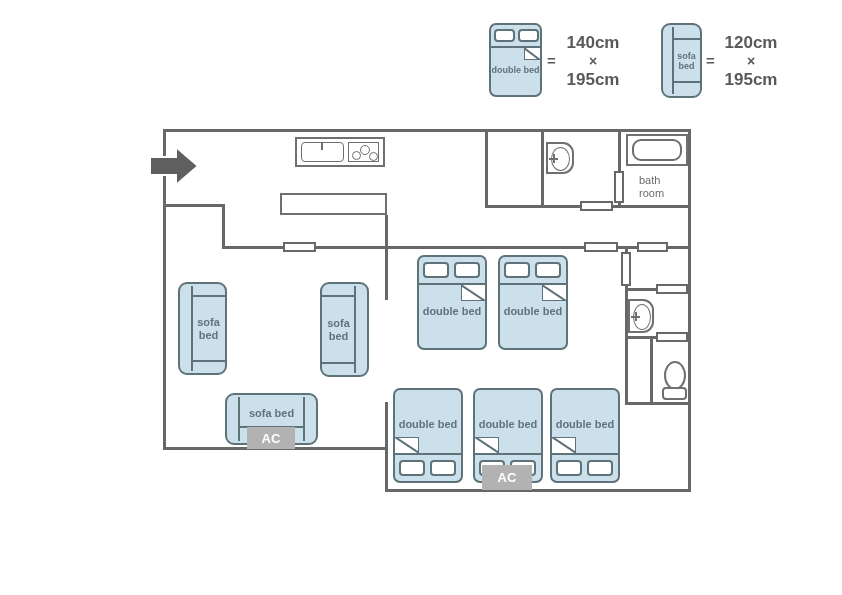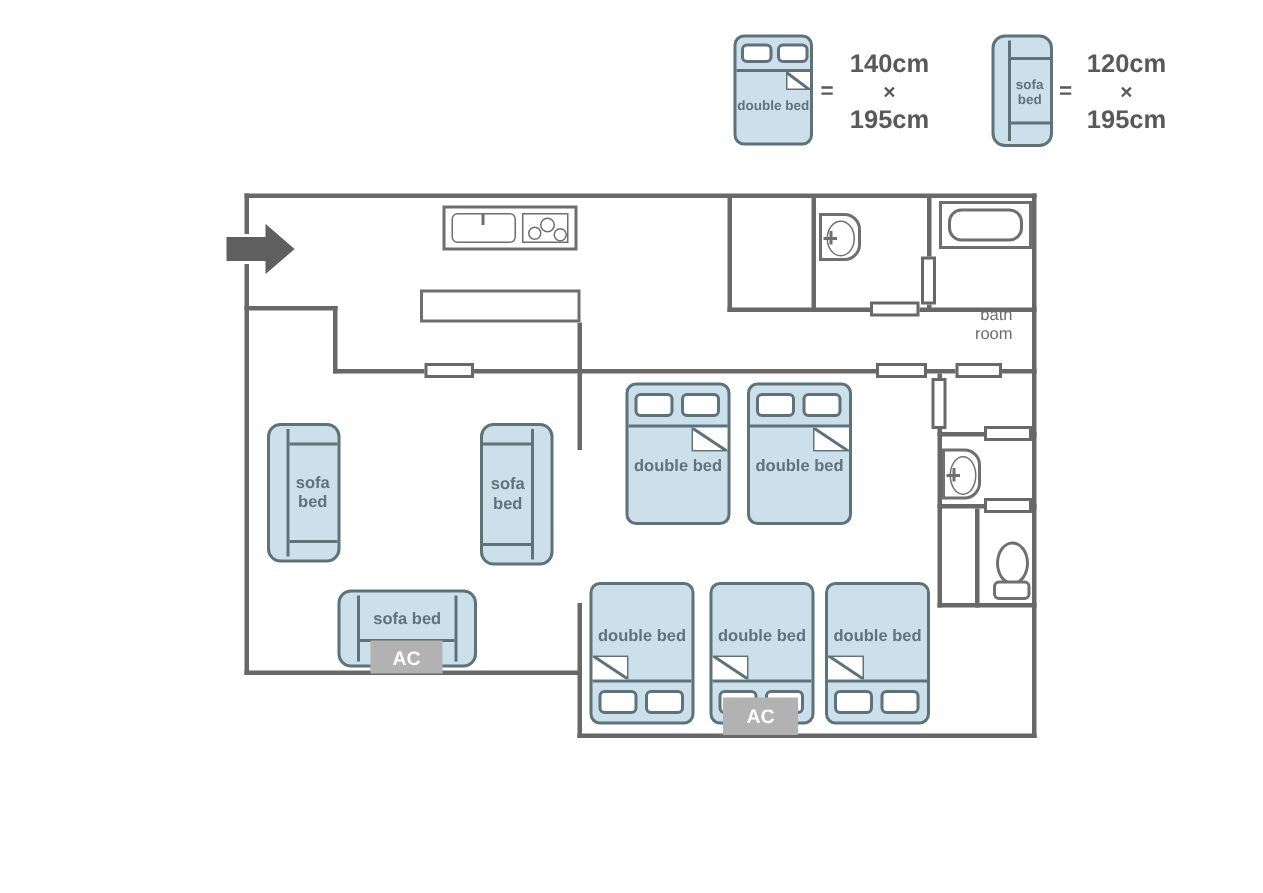--- a/index.html
+++ b/index.html
@@ -50,21 +50,21 @@
     font-weight:bold;font-size:11px;line-height:13px;color:var(--bed_text);}
   
   .ac{position:absolute;background:var(--ac_fill);color:#fff;font-weight:bold;font-size:13px;
     display:flex;align-items:center;justify-content:center;}
   
   .legend-eq{position:absolute;font-weight:bold;font-size:15px;color:var(--dim_text);}
   .dims{position:absolute;width:74px;text-align:center;font-weight:bold;font-size:17px;line-height:19px;color:var(--dim_text);}
   .dims .times{font-size:14px;line-height:18px;}
   .mini-label{font-size:9px;line-height:10px;}
   
-  .room-label{position:absolute;color:#6c6c6c;font-size:11px;line-height:13px;text-align:right;margin-top:30px;}
+  .room-label{position:absolute;color:#6c6c6c;font-size:11px;line-height:13px;text-align:left;}
   
   .footer{position:absolute;left:100px;top:506px;font-weight:bold;font-size:27px;color:var(--footer_text);}
   .footer sup{font-size:13px;vertical-align:super;}
   .footer .cap{margin-left:26px;}
 </style>
 </head>
 <body>
 
 <div id="canvas">
 

